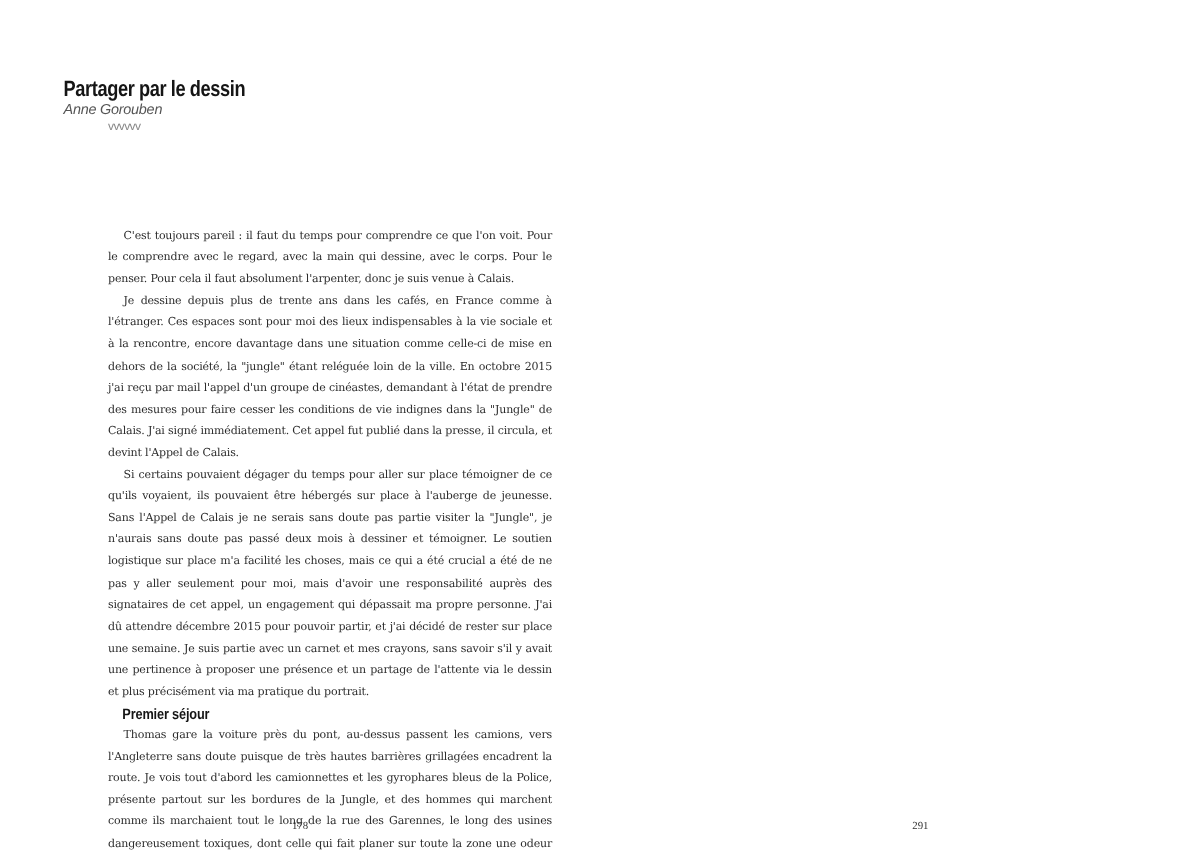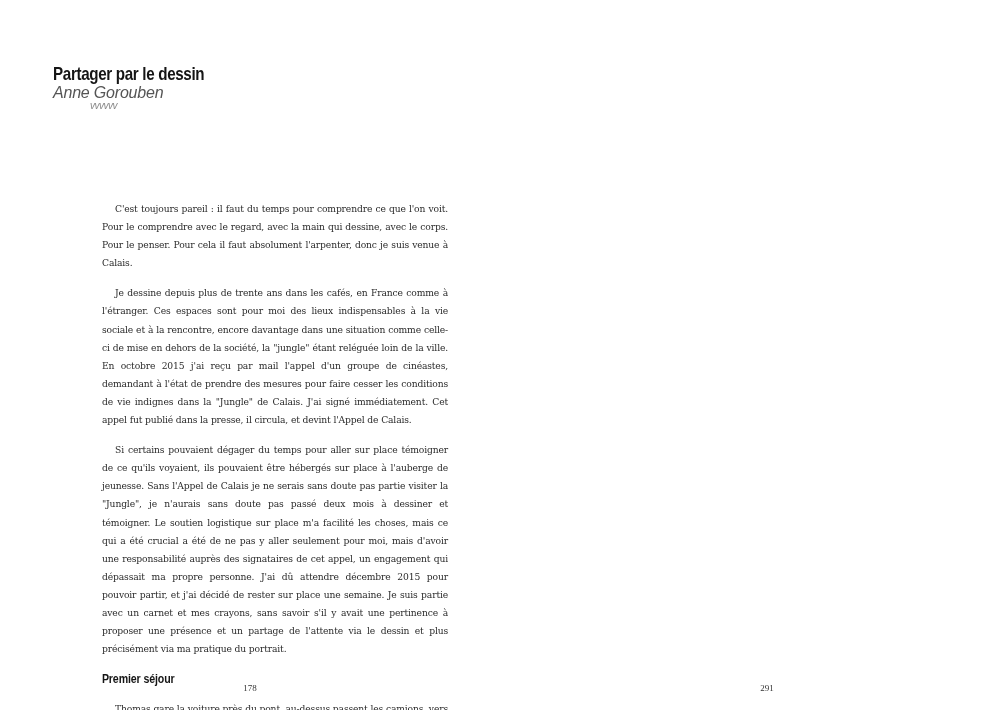--- a/index.html
+++ b/index.html
@@ -12,33 +12,33 @@
     .page-right { left: 500px; width: 500px; }
     .title {
       position: absolute; left: 53px; top: 63px; margin: 0;
       font-family: "Liberation Sans", sans-serif; font-weight: bold;
       font-size: 18.5px; letter-spacing: -0.4px; color: #151515;
       transform: scaleX(0.82); transform-origin: left top;
     }
     .author {
       position: absolute; left: 53px; top: 84px;
       font-family: "Liberation Sans", sans-serif; font-style: italic;
-      font-size: 16px; color: #555; letter-spacing: -0.2px;
+      font-size: 12px; color: #555; letter-spacing: -0.2px;
     }
     .ornament {
       position: absolute; left: 90px; top: 100px;
-      font-family: "Liberation Sans", sans-serif; font-style: italic;
+      font-family: "Liberation Sans", sans-serif; 
       font-size: 10px; color: #888; letter-spacing: -0.5px;
     }
     .body-text {
       position: absolute; font-size: 9.2px; line-height: 18.1px; color: #2b2b2b;
       letter-spacing: -0.15px;
     }
     .left-body { left: 90px; top: 188px; width: 370px; }
-    .body-text p { margin: 12px; text-align: justify; }
+    .body-text p { margin: 0; text-align: justify; }
     .body-text p.indent { text-indent: 13px; }
     .subheading {
       margin: 0; font-family: "Liberation Sans", sans-serif; font-weight: bold;
       font-size: 12.5px; color: #151515; line-height: 18px; padding-left: 14px;
       transform: scaleX(0.85); transform-origin: left center;
     }
     .page-number {
       position: absolute; top: 683px; font-size: 9px; color: #333;
       width: 40px; text-align: center; font-family: Liberation Serif, serif;
     }

